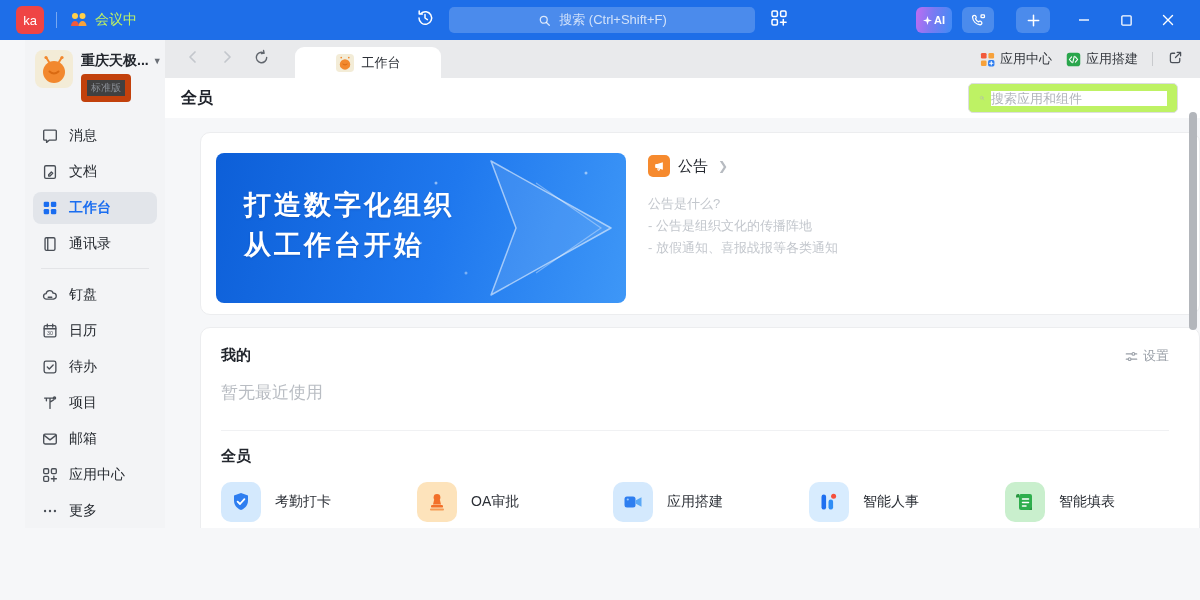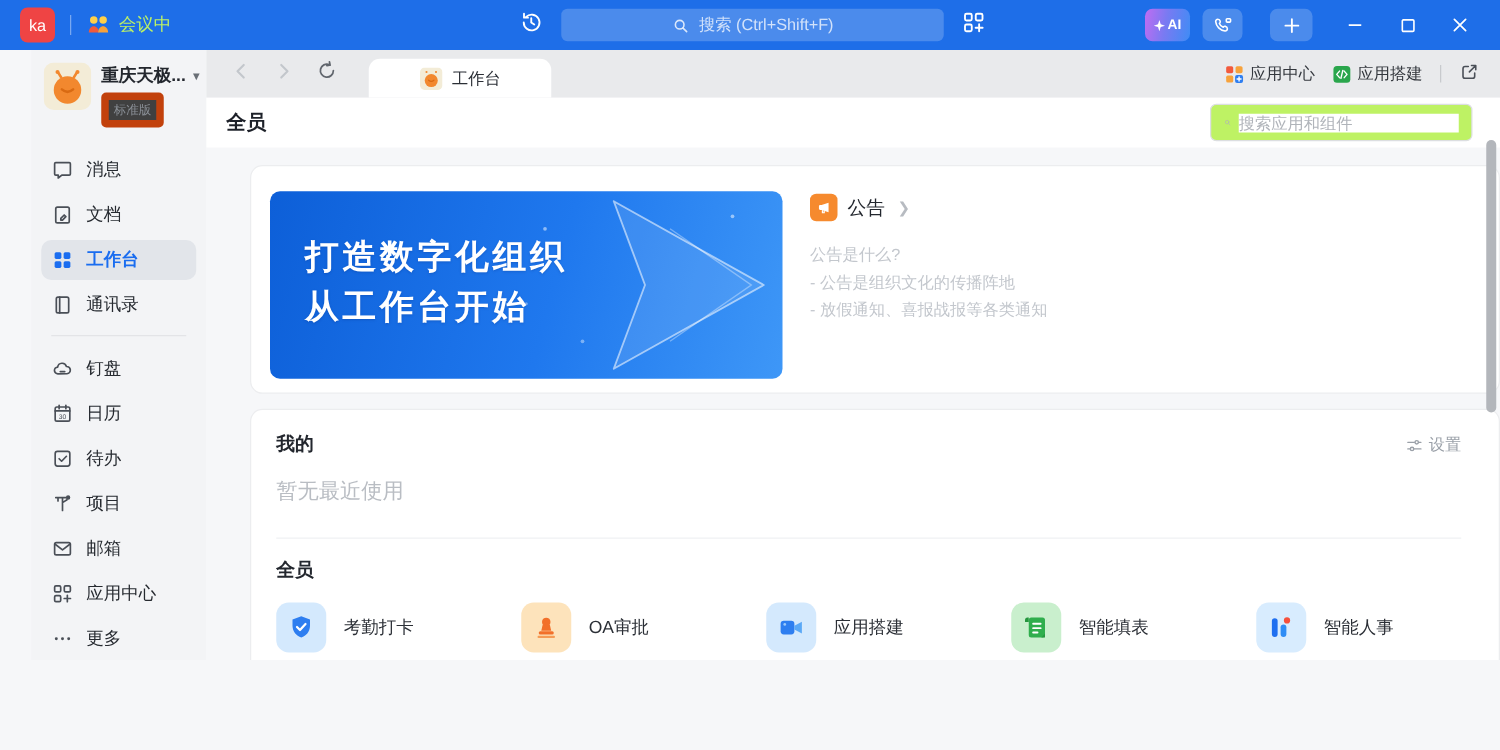--- a/index.html
+++ b/index.html
@@ -409,41 +409,41 @@
             <span class="app-ic bg-blue">
               <svg width="24" height="24" viewBox="0 0 24 24">
                   <rect x="3.5" y="6.5" width="11" height="11" rx="2.5" fill="#2e7ef0"></rect>
                   <path d="M14.5 10.5l6-3.2v9.4l-6-3.2z" fill="#5aa8f6"></path>
                   <circle cx="6.8" cy="9.5" r="1.1" fill="#9cc9fa"></circle>
                 </svg>
             </span>
             <span class="app-label">应用搭建</span>
           </div>
           <div class="app-item">
+            <span class="app-ic bg-blue2">
+              <svg width="24" height="24" viewBox="0 0 24 24">
+                  <rect x="4.5" y="4.5" width="4.6" height="15" rx="2.3" fill="#1f6ff0"></rect>
+                  <rect x="11.5" y="9.5" width="4.6" height="10" rx="2.3" fill="#2f8df5"></rect>
+                  <circle cx="16.6" cy="6.3" r="2.5" fill="#f5503c"></circle>
+                </svg>
+            </span>
+            <span class="app-label">智能人事</span>
+          </div>
+          <div class="app-item">
             <span class="app-ic bg-green">
               <svg width="24" height="24" viewBox="0 0 24 24">
                   <rect x="6" y="4" width="13" height="16" rx="2" fill="#2fae4d"></rect>
                   <path d="M6 4h-1a2 2 0 0 0-2 2v1.5h3z" fill="#27963f"></path>
                   <path d="M9.5 9h6M9.5 12.5h6M9.5 16h3.5" stroke="#fff" stroke-width="1.5" stroke-linecap="round"></path>
                   <path d="M19 17l-3 3h3z" fill="#27963f"></path>
                 </svg>
             </span>
             <span class="app-label">智能填表</span>
           </div>
           <div class="app-item">
-            <span class="app-ic bg-blue2">
-              <svg width="24" height="24" viewBox="0 0 24 24">
-                  <rect x="4.5" y="4.5" width="4.6" height="15" rx="2.3" fill="#1f6ff0"></rect>
-                  <rect x="11.5" y="9.5" width="4.6" height="10" rx="2.3" fill="#2f8df5"></rect>
-                  <circle cx="16.6" cy="6.3" r="2.5" fill="#f5503c"></circle>
-                </svg>
-            </span>
-            <span class="app-label">智能人事</span>
-          </div>
-          <div class="app-item">
             <span class="app-ic bg-blue">
               <svg width="24" height="24" viewBox="0 0 24 24">
                   <rect x="5" y="3.5" width="14" height="17" rx="2" fill="#2e7ef0"></rect>
                   <path d="M9.5 14.8l6.2-6.2 2 2-6.2 6.2H9.5z" fill="#fff"></path>
                   <path d="M5 3.5h3v17H5z" fill="#1f66d6" opacity=".5"></path>
                 </svg>
             </span>
             <span class="app-label">日志</span>
           </div>
           <div class="app-item">

